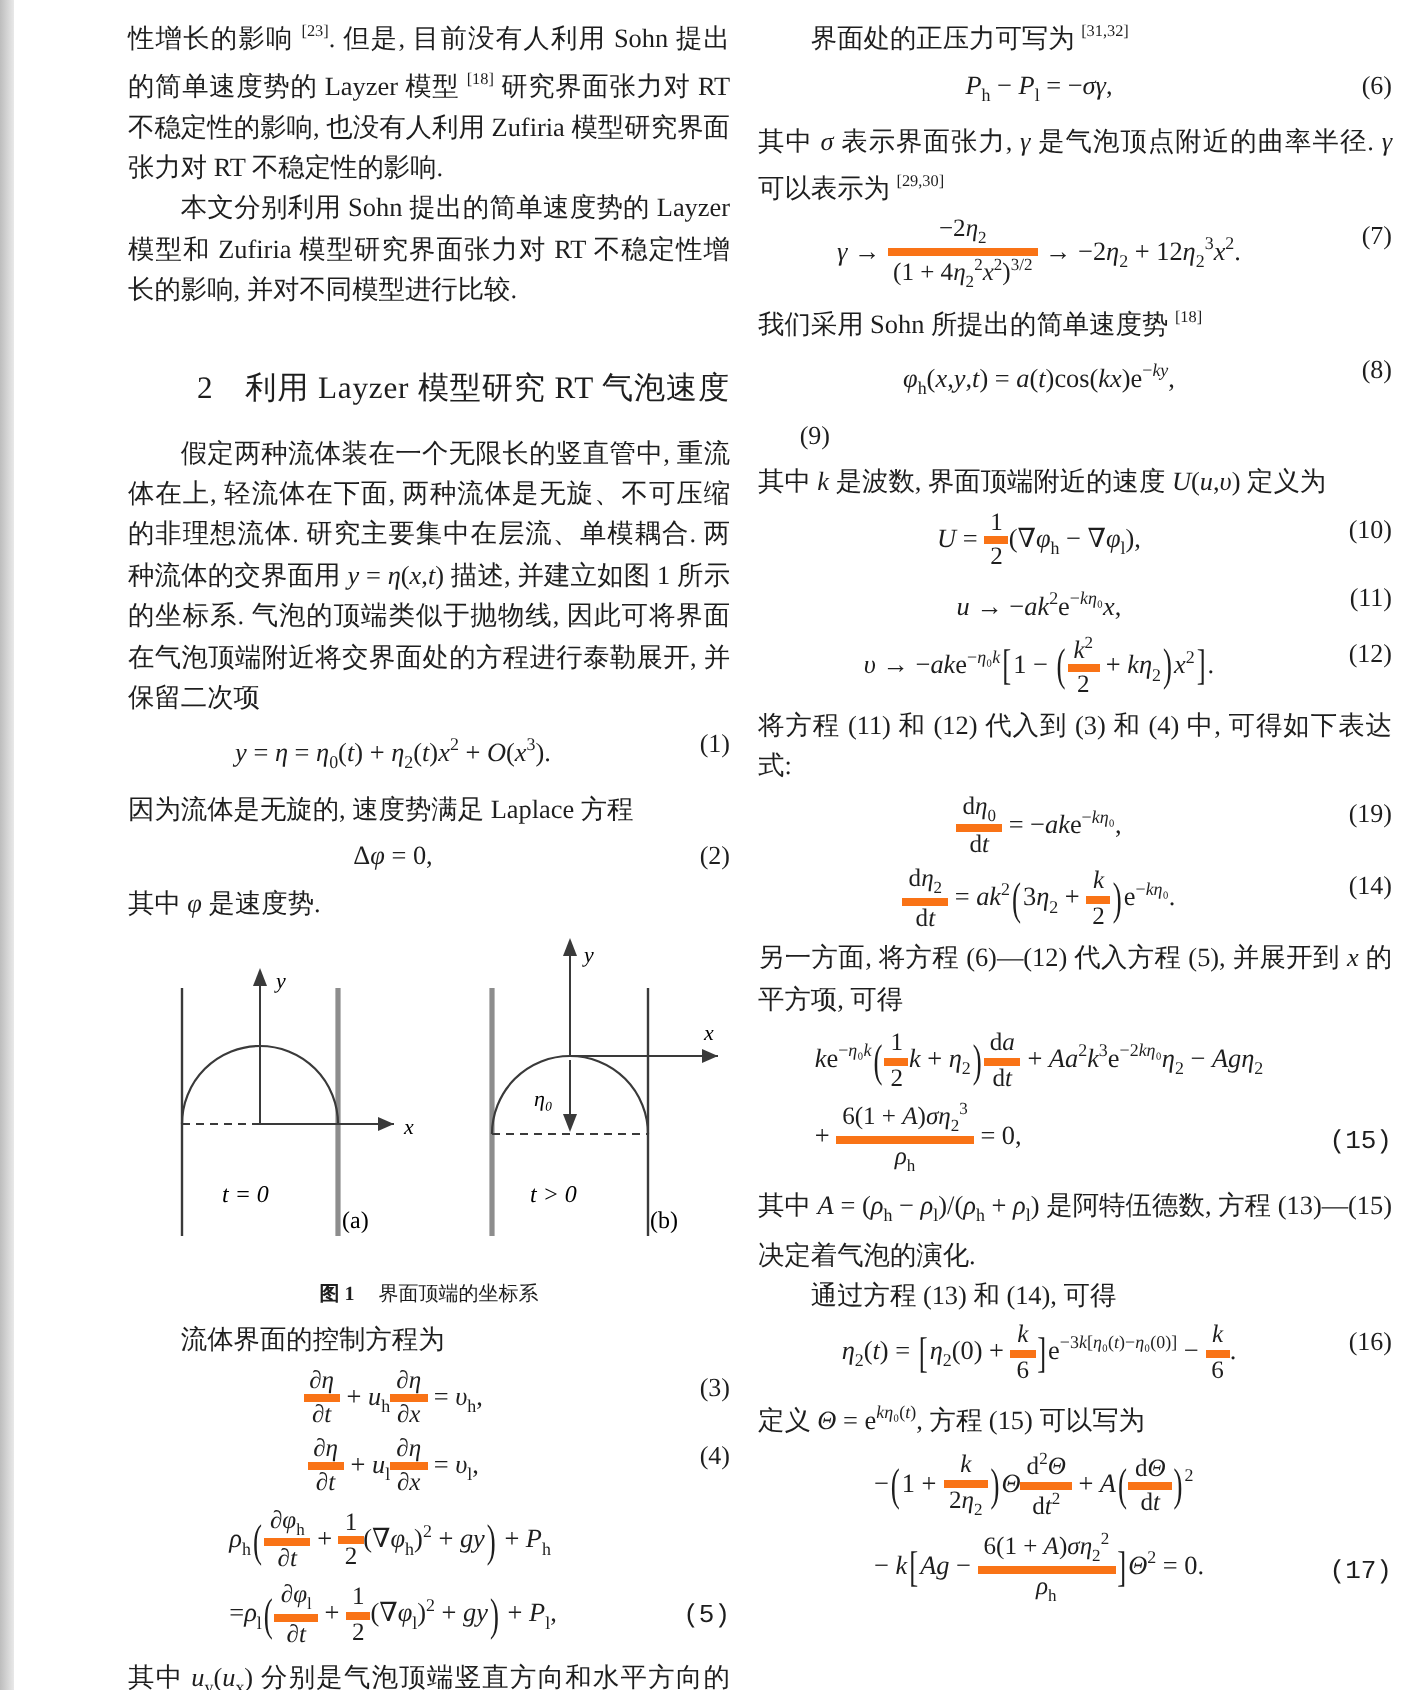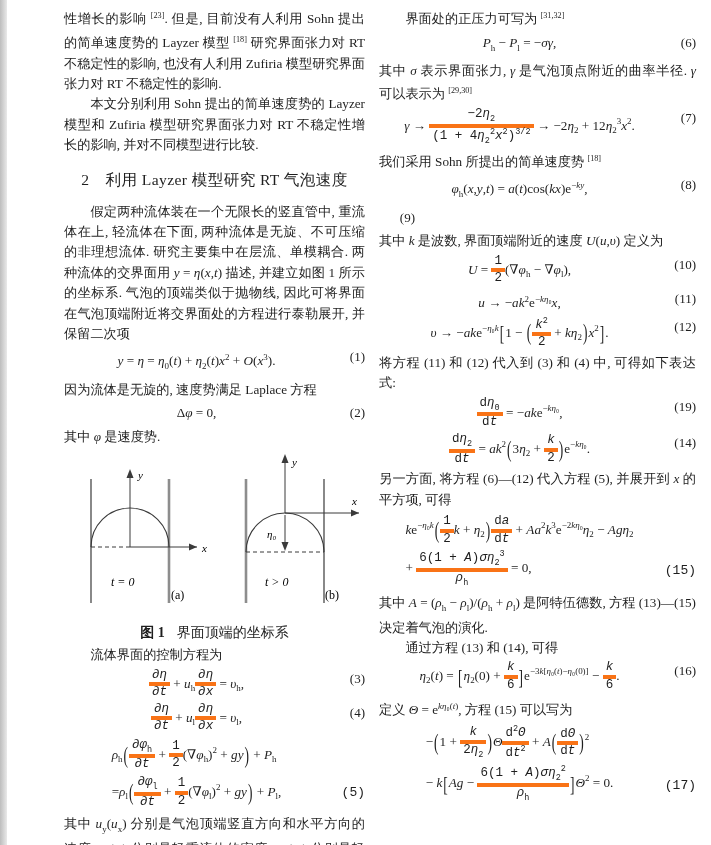--- a/index.html
+++ b/index.html
@@ -15,37 +15,37 @@
   .col { position:absolute; top:6px; font-size:13.2px; line-height:20.4px; text-align:justify; }
   .col-left  { left:64px;  width:301px; }
   .col-right { left:379px; width:317px; }
   p.para { margin:0; }
   p.indent { text-indent:2em; }
   sup { font-size:0.68em; }
   sub { font-size:0.68em; }
   sup.ref { font-size:0.62em; }
   i { font-style:italic; }
   h2.sec {
-    font-weight:normal; font-size:15.6px; margin:13px 0 11px 0;
-    line-height:22px; text-align:center; letter-spacing:0.4px;
+    font-weight:normal; font-size:15.6px; margin:28px 0 11px 0;
+    line-height:22px; text-align:right; letter-spacing:0.4px;
   }
   .eq { display:flex; margin:3px 0; }
   .eq .body { flex:1; text-align:center; }
   .eq .num  { flex:0 0 36px; text-align:right; font-size:13px; }
   .eq.ml .num { align-self:flex-end; padding-bottom:8px;font-family:Liberation Mono, monospace; }
   .lines { display:table; margin:0 auto; text-align:left; }
   .ln { display:block; padding:2px 0; }
-  .fr { display:inline-block; vertical-align:middle; text-align:center; line-height:1.08; font-size:0.95em;font-family:Liberation Mono, monospace; }
+  .fr { display:inline-block; vertical-align:middle; text-align:center; line-height:1.08; font-size:0.95em; }
   .fr .n { display:block; padding:0 3px; }
   .fr .d { display:block; border-top:4px solid #f97316; padding:0 3px; }
   .bp { display:inline-block; transform:scale(1,1.7); font-size:1.02em; line-height:1; vertical-align:middle; padding:0 1px; }
   .bb { display:inline-block; transform:scale(1,1.6); font-size:1.02em; line-height:1; vertical-align:middle; padding:0 1px; }
   .figure { margin:6px 0 4px 0; text-align:center; }
   .figure svg { display:block; margin:0 auto; }
-  .caption { font-size:14px; margin-top:4px; text-align:center; line-height:16px; }
+  .caption { font-size:10px; margin-top:4px; text-align:center; line-height:16px; }
   .caption .tag { font-weight:bold; margin-right:12px; }
   svg text { font-family:"Liberation Serif","DejaVu Serif",serif; }
   svg .ital { font-style:italic; }
 </style>
 </head>
 <body>
 
 <div class="edge-left"></div>
 
 <div class="col col-left">

